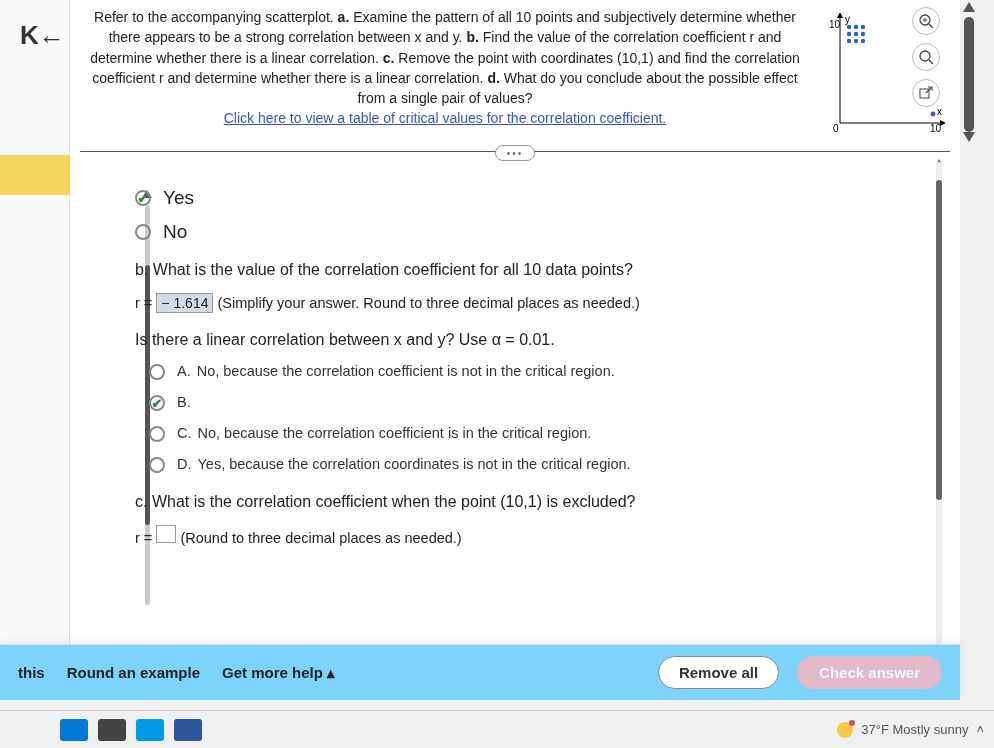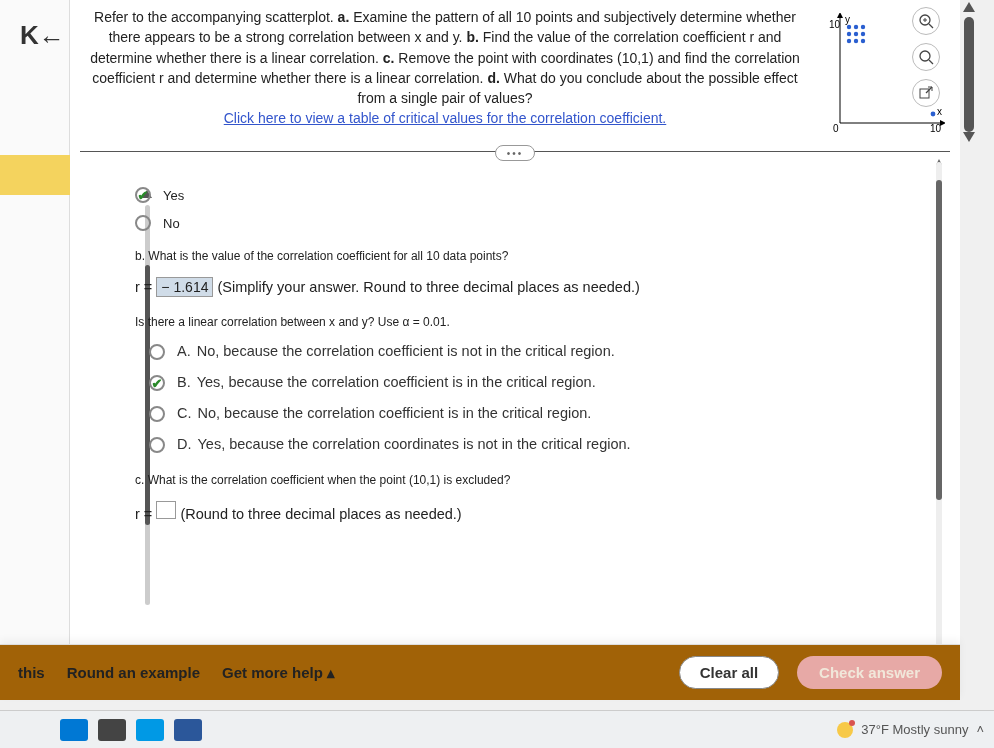--- a/index.html
+++ b/index.html
@@ -186,21 +186,21 @@
     top: 15px;
     width: 10px;
     height: 115px;
     background: #555;
     border-radius: 5px;
   }
   .opt-row {
     display: flex;
     align-items: center;
     margin-bottom: 12px;
-    font-size: 13px;
+    font-size: 19px;
     color: #222;
   }
   .radio {
     width: 16px;
     height: 16px;
     border: 2px solid #888;
     border-radius: 50%;
     margin-right: 12px;
     display: inline-flex;
     align-items: center;
@@ -208,21 +208,21 @@
     cursor: pointer;
     flex-shrink: 0;
   }
   .radio.checked::after {
     content: "✔";
     color: #2a8a2a;
     font-size: 13px;
     font-weight: bold;
   }
   .question-text {
-    font-size: 12px;
+    font-size: 16px;
     color: #222;
     margin: 18px 0 14px 0;
   }
   .inline-row {
     font-size: 14.5px;
     color: #222;
     margin: 10px 0 14px 0;
   }
   .input-box {
     display: inline-block;
@@ -250,21 +250,21 @@
   .mc-label { margin-right: 6px; }
   .footer {
     position: absolute;
     bottom: 48px;
     left: 0;
     width: 960px;
     height: 56px;
     display: flex;
     align-items: center;
     padding: 0 18px;
-    background: #a16207;
+    background: #7dd3fc;
     border-top: 1px solid #ddd;
     box-shadow: 0 -4px 8px rgba(0,0,0,0.05);
   }
   .footer .left-links {
     display: flex;
     gap: 22px;
     font-size: 15px;
     font-weight: bold;
     color: #222;
   }
@@ -462,21 +462,20 @@
 
         <div class="mc-list">
           <div class="mc-row">
             <span class="radio"></span>
             <span class="mc-label">A.</span>
             <span>No, because the correlation coefficient is not in the critical region.</span>
           </div>
           <div class="mc-row">
             <span class="radio checked"></span>
             <span class="mc-label">B.</span>
-            <span>Yes, because the correlation coefficient is in the critical region.</span>
           </div>
           <div class="mc-row">
             <span class="radio"></span>
             <span class="mc-label">C.</span>
             <span>No, because the correlation coefficient is in the critical region.</span>
           </div>
           <div class="mc-row">
             <span class="radio"></span>
             <span class="mc-label">D.</span>
             <span>Yes, because the correlation coordinates is not in the critical region.</span>
@@ -505,21 +504,21 @@
   <div class="down"></div>
 </div>
 
 <div class="footer">
   <div class="left-links">
     <span>this</span>
     <span>Round an example</span>
     <span>Get more help ▴</span>
   </div>
   <div class="spacer"></div>
-  <button class="clear-btn">Clear all</button>
+  <button class="clear-btn">Remove all</button>
   <button class="check-btn">Check answer</button>
 </div>
 
 <div class="taskbar">
   <div class="apps">
     <div class="app-ic" style="background:#0078d4"></div>
     <div class="app-ic" style="background:#444"></div>
     <div class="app-ic" style="background:#0099e5"></div>
     <div class="app-ic" style="background:#2b579a"></div>
   </div>

